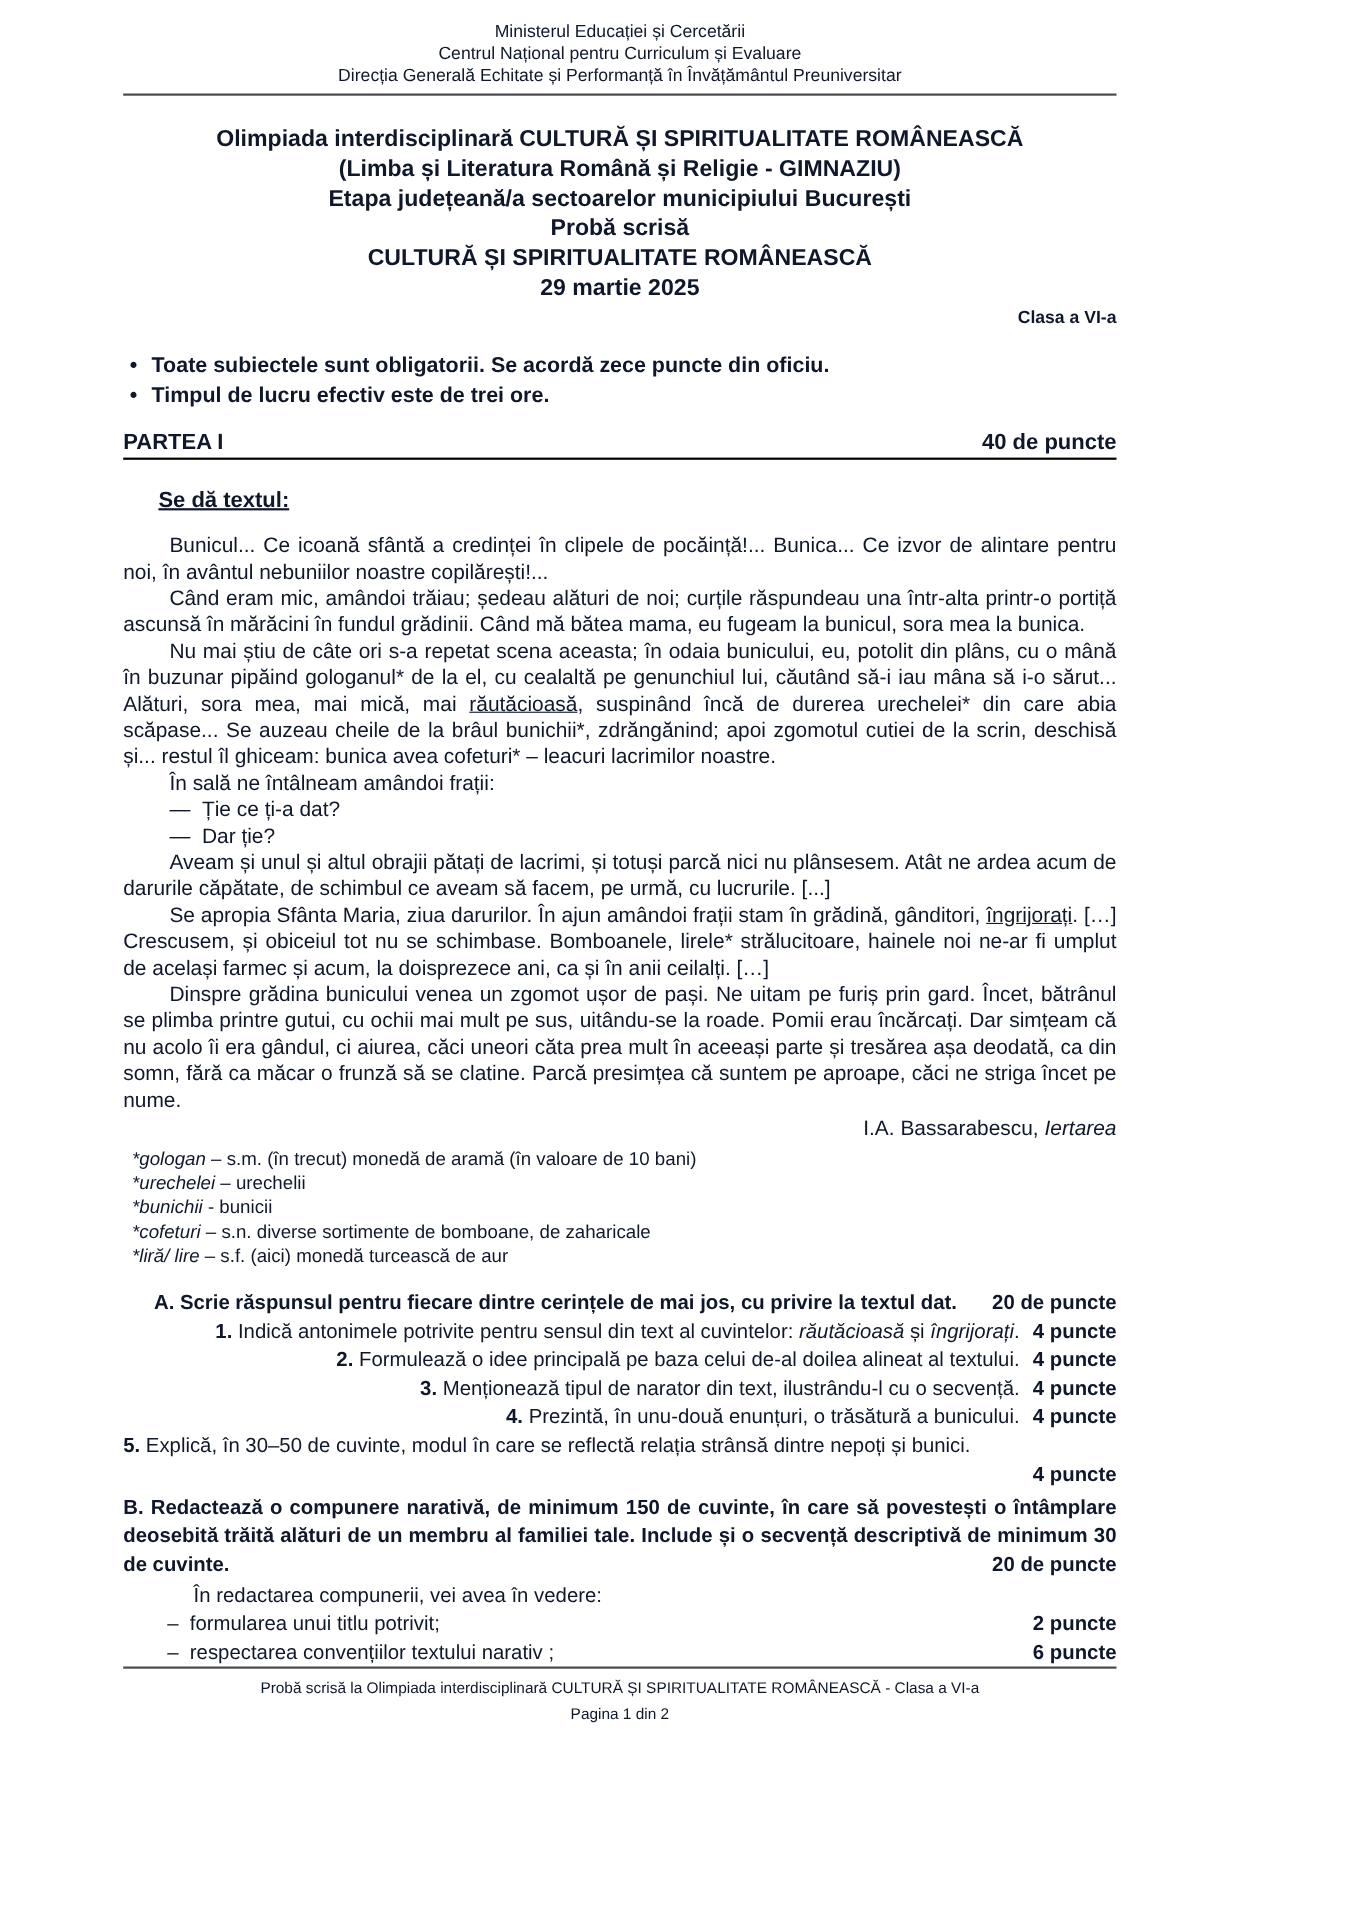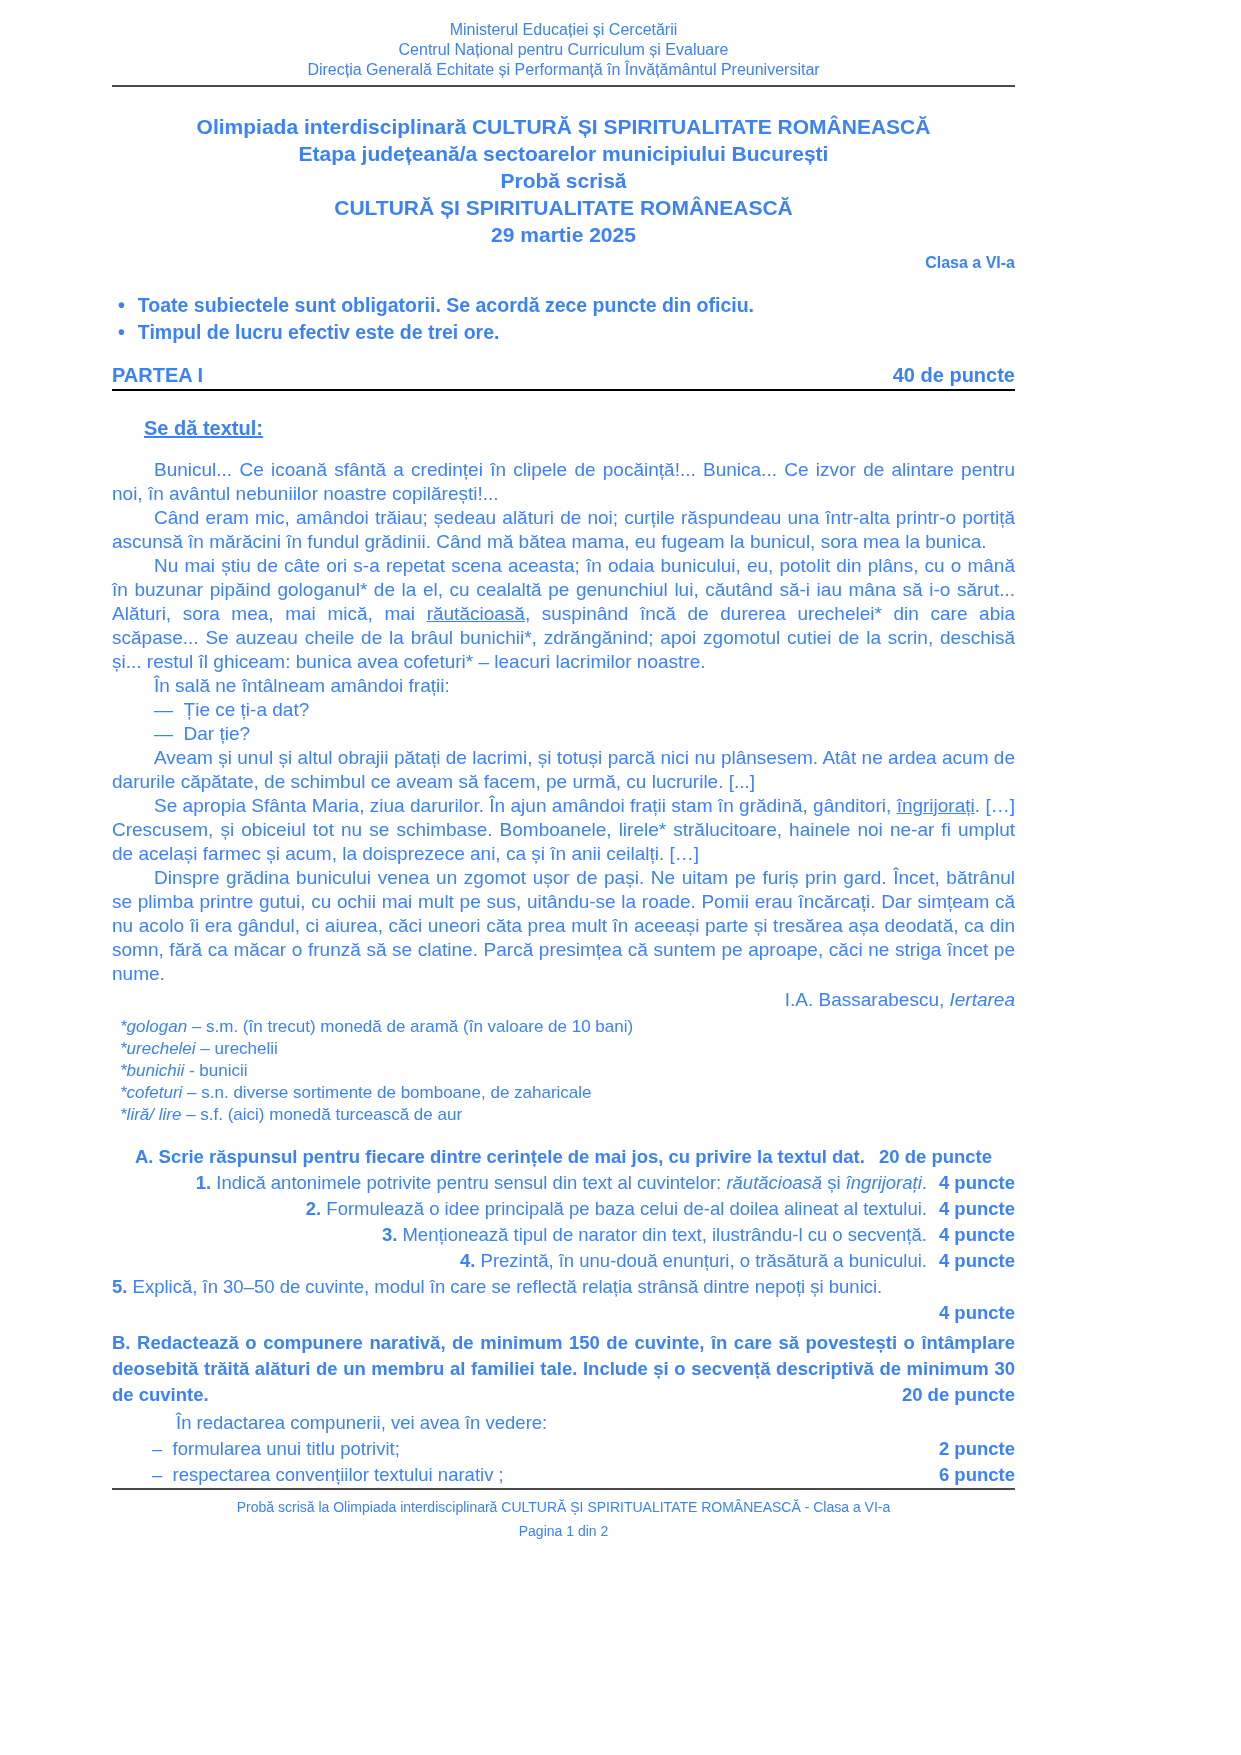--- a/index.html
+++ b/index.html
@@ -1,21 +1,21 @@
 <!DOCTYPE html>
 <html><head>
 <meta charset="utf-8">
 <style>
   * { margin: 0; padding: 0; box-sizing: border-box; }
   html, body { background: #ffffff; }
   .page {
     width: 1241px;
     height: 1755px;
     background: #ffffff;
-    color: #3b82f6;
+    color: #0f172a;
     font-family: "Liberation Sans", "DejaVu Sans", sans-serif;
     padding: 20px 226px 0 112px;
     position: relative;
     overflow: hidden;
   }
   .doc-header {
     text-align: center;
     font-size: 16px;
     line-height: 20px;
     padding-bottom: 5px;
@@ -69,22 +69,22 @@
   .attribution { text-align: right; margin-top: 2px; }
   .footnotes {
     margin-top: 4px;
     font-size: 17px;
     line-height: 22px;
     padding-left: 8px;
   }
   .section-a { margin-top: 18px; font-size: 18.5px; line-height: 26px; }
   .a-header {
     display: flex;
-    justify-content: center;
-    gap: 14px;
+    justify-content: flex-end;
+    gap: 32px;
     font-weight: bold;
   }
   .a-item { display: flex; justify-content: flex-end; gap: 12px; align-items: flex-start; }
   .a-item-full { }
   .points { font-weight: bold; white-space: nowrap; flex: 0 0 auto; }
   .points-line { text-align: right; font-weight: bold; }
   .section-b { margin-top: 4px; font-size: 18.5px; line-height: 26px; }
   .b-statement { position: relative; font-weight: bold; text-align: justify; }
   .b-points { position: absolute; right: 0; bottom: 0; white-space: nowrap; }
   .b-lead { text-indent: 64px; margin-top: 2px; }
@@ -103,20 +103,21 @@
 <div class="page">
 
   <header class="doc-header">
     <div>Ministerul Educației și Cercetării</div>
     <div>Centrul Național pentru Curriculum și Evaluare</div>
     <div>Direcția Generală Echitate și Performanță în Învățământul Preuniversitar</div>
   </header>
 
   <section class="title-block">
     <div>Olimpiada interdisciplinară CULTURĂ ȘI SPIRITUALITATE ROMÂNEASCĂ</div>
+    <div>(Limba și Literatura Română și Religie - GIMNAZIU)</div>
     <div>Etapa județeană/a sectoarelor municipiului București</div>
     <div>Probă scrisă</div>
     <div>CULTURĂ ȘI SPIRITUALITATE ROMÂNEASCĂ</div>
     <div>29 martie 2025</div>
   </section>
 
   <div class="class-label">Clasa a VI-a</div>
 
   <ul class="instructions">
     <li class="instruction">

